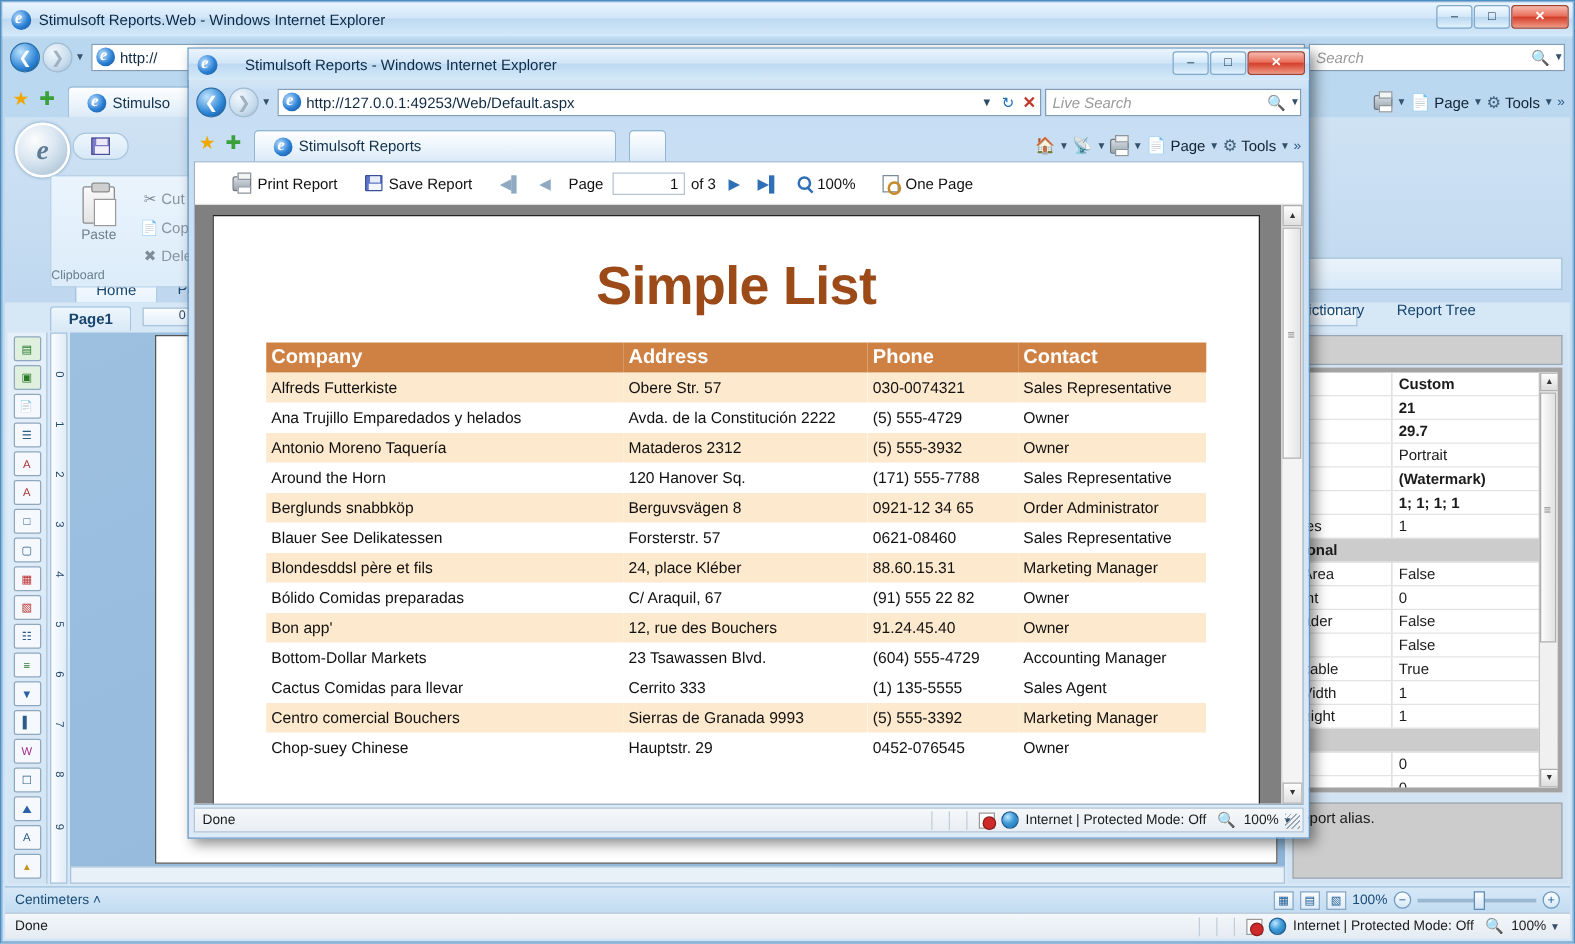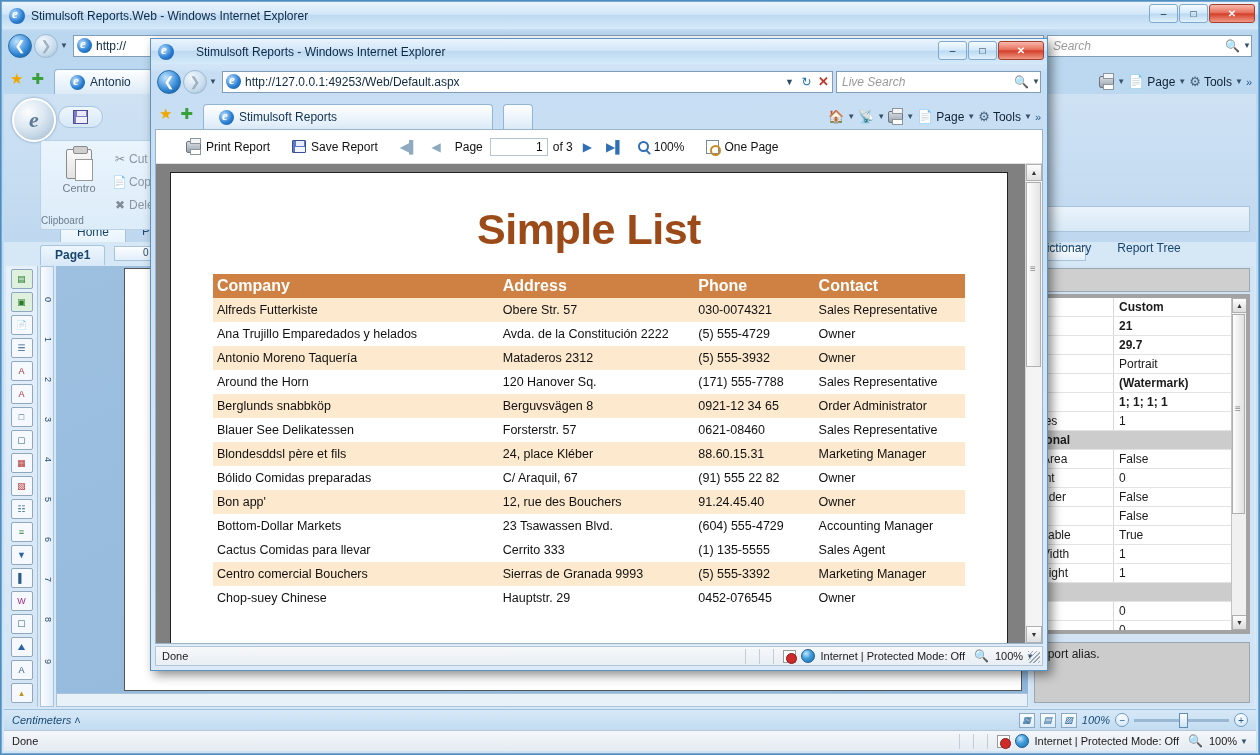--- a/index.html
+++ b/index.html
@@ -292,21 +292,21 @@
     position:absolute;left:4px;top:376px;right:4px;bottom:4px;
     background:#cccccc;border:1px solid #9aa6b2;font-size:12px;color:#1b1b1b;
     padding:4px 6px;overflow:hidden;
   }
 
   
   #units-bar{
     position:absolute;left:2px;bottom:23px;right:2px;height:21px;
     background:linear-gradient(to bottom,#d7e8f7,#c2dcf1);
     border-top:1px solid #9fc0dc;
-    display:flex;align-items:center;font-size:11px;color:#174a74;font-style:italic;
+    display:flex;align-items:center;font-size:11px;color:#174a74;
   }
   #units-bar .units{ margin-left:8px; }
   .zoomgrp{ margin-left:auto;display:flex;align-items:center;gap:5px;margin-right:8px; }
   .zbtn{ width:16px;height:15px;border:1px solid #8aa9c4;background:linear-gradient(to bottom,#fbfdff,#dcebf8);
          display:flex;align-items:center;justify-content:center;font-size:9px;color:#1f5c92;}
   .zcircle{ width:14px;height:14px;border-radius:50%;border:1px solid #6f9ac1;
             background:linear-gradient(to bottom,#fdfeff,#d5e8f7);display:flex;align-items:center;
             justify-content:center;font-size:10px;color:#1f5c92;}
   .ztrack{ width:95px;height:3px;background:#9ab8d2;position:relative; }
   .zthumb{ position:absolute;left:45px;top:-6px;width:9px;height:15px;border:1px solid #5f8cb5;
@@ -467,21 +467,21 @@
         <span class="mag">🔍</span>
         <span class="caret">▼</span>
       </div>
     </div>
 
     <div id="outer-tabbar">
       <span class="fav-star">★</span>
       <span class="fav-add">✚</span>
       <div class="ie-tab">
         <span class="ie-logo sm" style="margin-right:5px"></span>
-        <span>Antonio</span>
+        <span>Stimulso</span>
       </div>
       <div class="outer-right-tools">
         <span class="printer-ico"></span>
         <span class="caret">▼</span>
         <span class="tool-ico">📄</span>
         <span>Page</span>
         <span class="caret">▼</span>
         <span class="tool-ico">⚙</span>
         <span>Tools</span>
         <span class="caret">▼</span>
@@ -498,21 +498,21 @@
         </div>
 
         <div class="rib-tabs">
           <div class="rib-tab active"><span>Home</span></div>
           <div class="rib-tab"><span>Pa</span></div>
         </div>
 
         <div class="ribbon-strip">
           <div class="clip-paste">
             <div class="paste-ico"></div>
-            <div class="clip-label">Centro</div>
+            <div class="clip-label">Paste</div>
           </div>
           <div class="clip-items">
             <div class="clip-item">
               <span class="ci">✂</span>
               <span>Cut</span>
             </div>
             <div class="clip-item">
               <span class="ci">📄</span>
               <span>Copy</span>
             </div>

